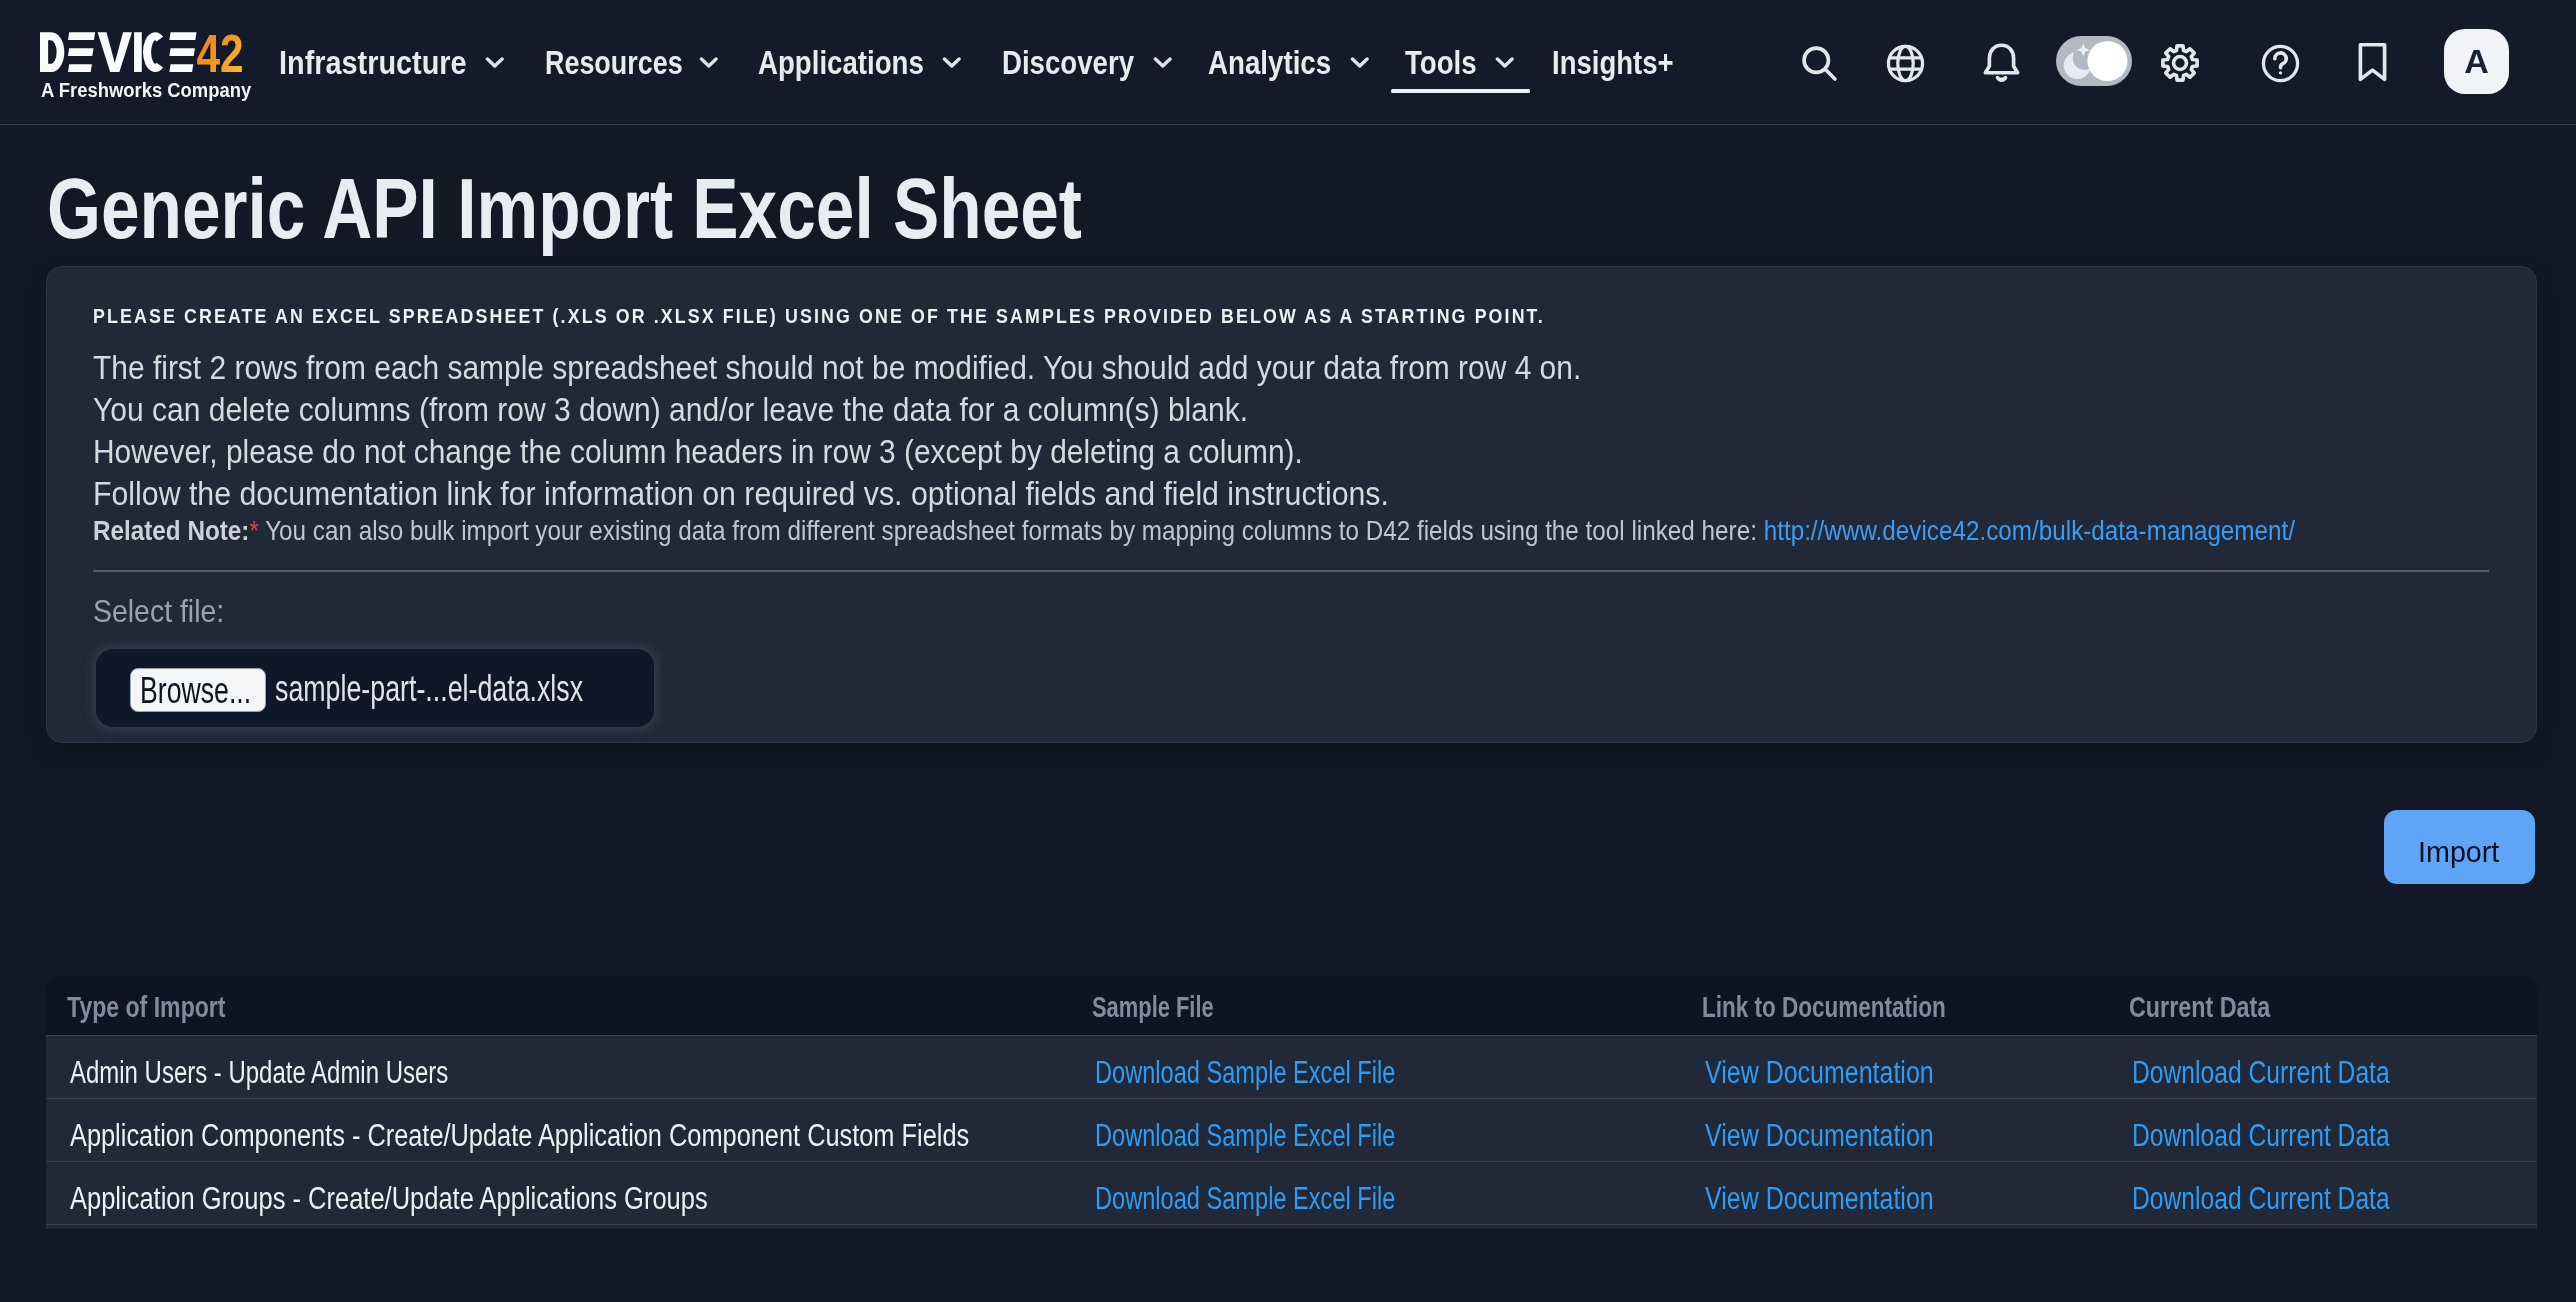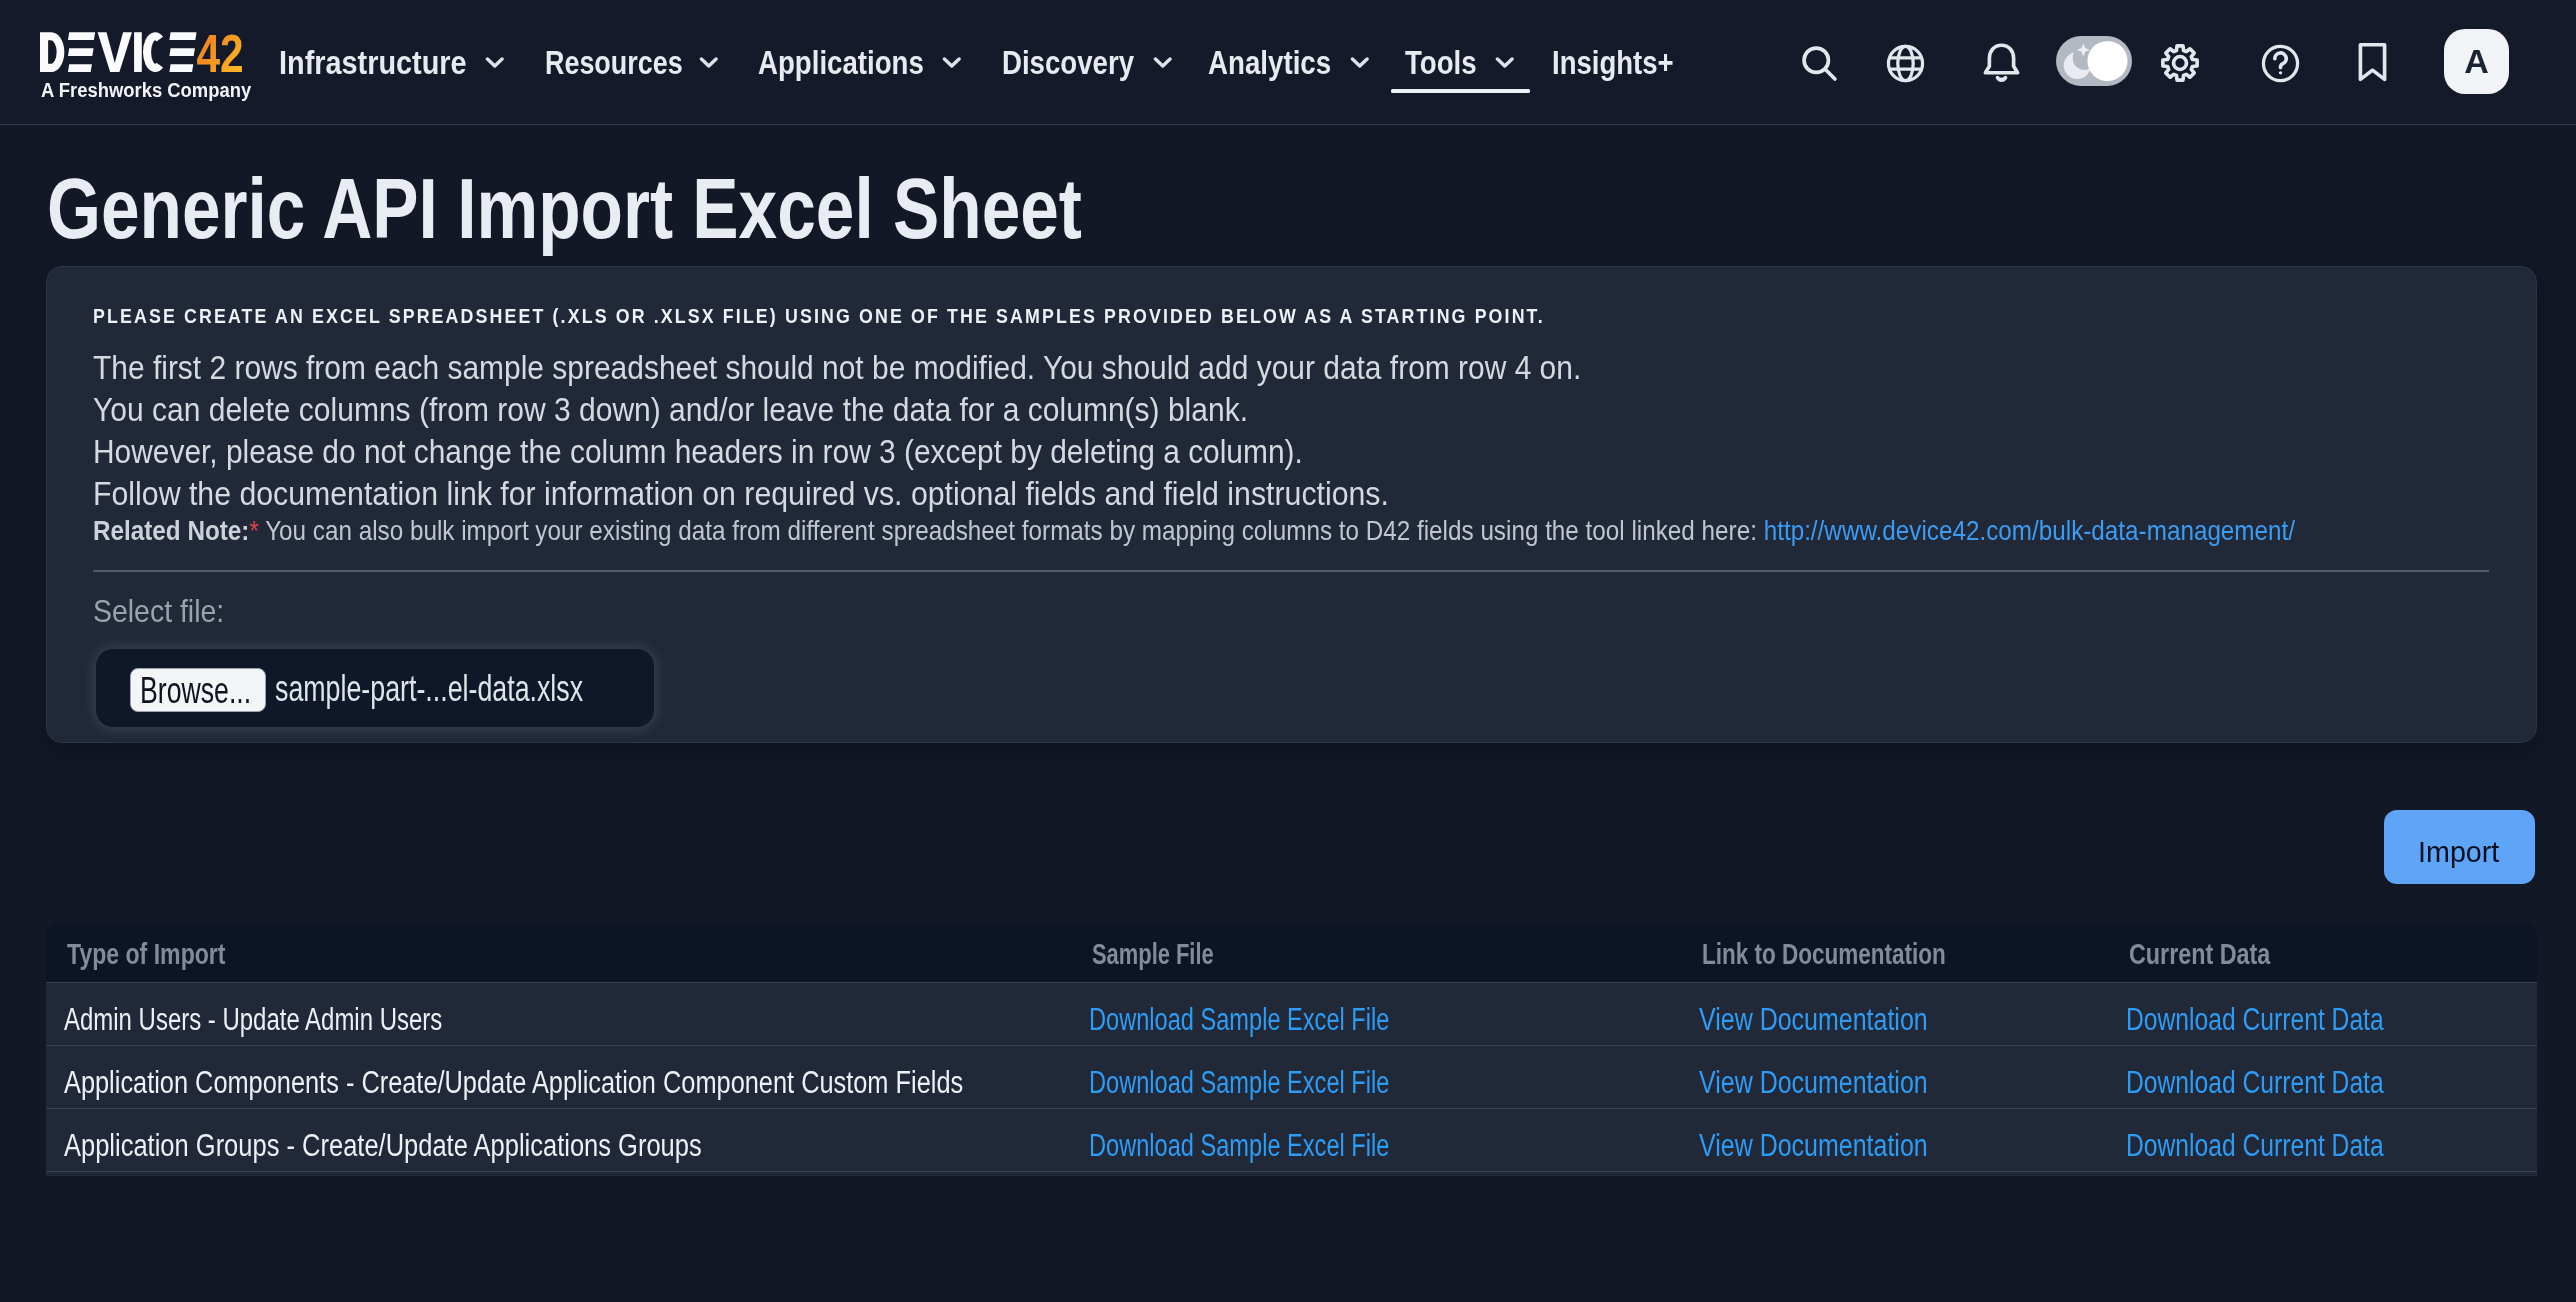--- a/index.html
+++ b/index.html
@@ -10,28 +10,28 @@
   header { position:absolute; left:0; top:0; width:2576px; height:125px; background:#141a29; border-bottom:1.6px solid #363e4d; }
   .nav { color:#e7eaef; font-size:33px; font-weight:700; }
   .underline { position:absolute; left:1391px; top:89px; width:139px; height:4px; background:#edf0f4; border-radius:1.6px; }
   .chev { position:absolute; top:57px; }
   .avatar { position:absolute; left:2444px; top:29px; width:65px; height:65px; background:#f1f3f6; border-radius:21px; color:#1b2333; font-size:34px; font-weight:700; display:flex; align-items:center; justify-content:center; }
   .panel { position:absolute; left:46px; top:266px; width:2491px; height:477px; background:#212938; border:1.6px solid #2c3545; border-radius:16px; box-shadow:0 8px 21px rgba(0,0,0,0.22); }
   .hr { position:absolute; left:93px; top:570px; width:2396px; height:1.6px; background:rgba(150,160,175,0.42); }
   .filebox { position:absolute; left:95px; top:648px; width:560px; height:80px; background:#0f1828; border:1.6px solid #2e3949; border-radius:18px; box-shadow:0 0 9.7px 2.4px rgba(130,145,170,0.18); }
   .browse { position:absolute; left:34px; top:18.7px; width:136px; height:44px; background:#f3f5f7; border:1.6px solid #9aa3af; border-radius:8px; }
   .import { position:absolute; left:2384px; top:810px; width:151px; height:74px; background:#5ea5f7; border-radius:13px; }
-  table { position:absolute; left:46px; top:923px; width:2491px; border-collapse:separate; border-spacing:0; table-layout:fixed; }
+  table { position:absolute; left:46px; top:976px; width:2491px; border-collapse:separate; border-spacing:0; table-layout:fixed; }
   th,td { overflow:visible; text-align:left; vertical-align:middle; padding:0; }
   thead tr { height:59px; }
   thead th { background:#0d1525; }
   th:first-child { border-top-left-radius:13px; }
   th:last-child { border-top-right-radius:13px; }
   tbody tr { height:63px; }
-  tbody td { background:#212938; border-top:1.6px solid #39414f; }
+  tbody td { background:#212938; border-top:1.6px solid #39414f;padding-left:6px; }
   tr.cut { height:4.9px; }
   tr.cut td { height:4.9px; }
   th span { position:relative; top:1.6px; }
   td span { position:relative; top:5.7px; }
 </style>
 </head>
 <body>
 <header>
   <svg class="abs" style="left:40px;top:32px" width="206" height="41" viewBox="0 0 254 50">
     <defs>

